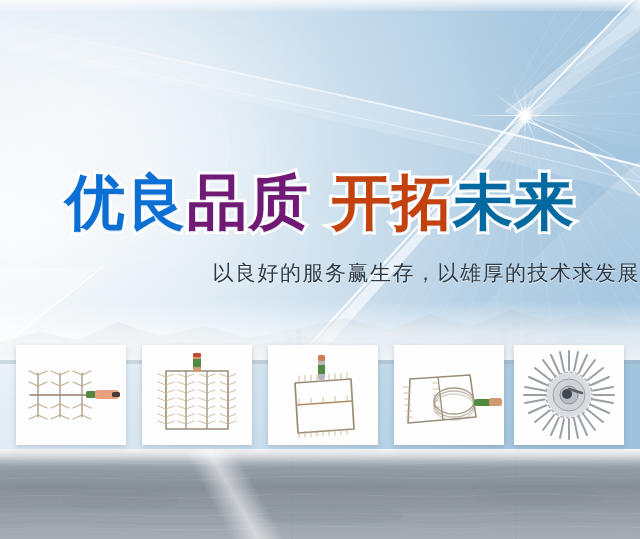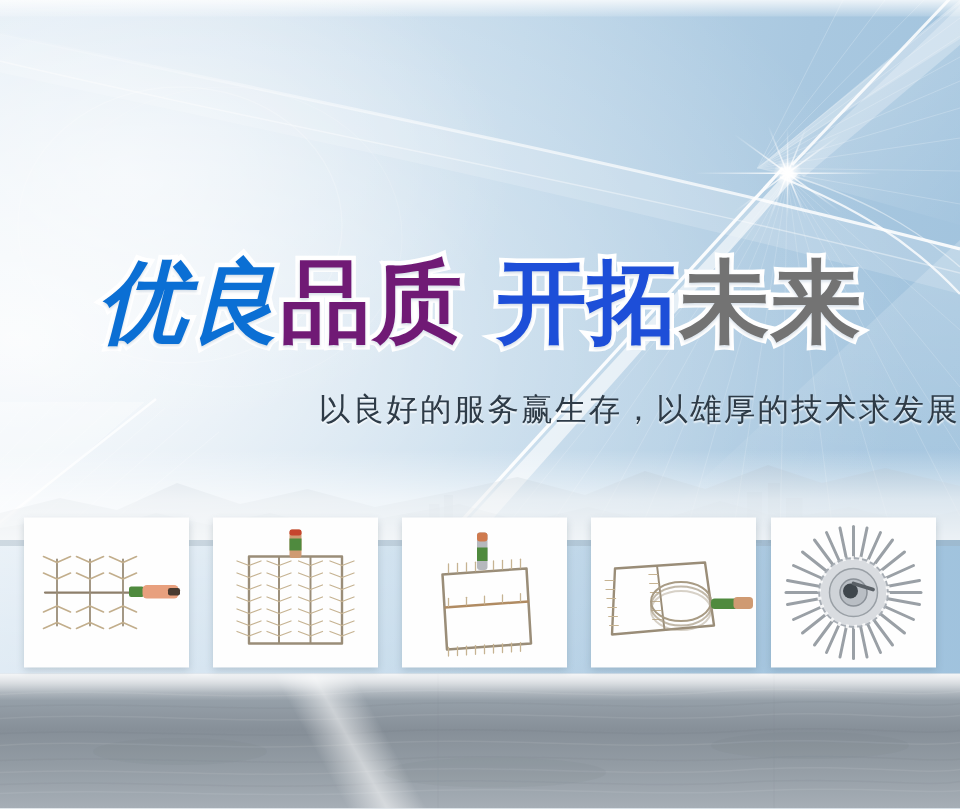--- a/index.html
+++ b/index.html
@@ -184,21 +184,21 @@
       <rect x="498" y="36" width="10" height="34"></rect>
       <rect x="512" y="30" width="8" height="40"></rect>
       <rect x="524" y="40" width="11" height="30"></rect>
       <rect x="286" y="44" width="7" height="26"></rect>
       <rect x="296" y="38" width="6" height="32"></rect>
     </g>
   </svg>
   <div class="ground-fog"></div>
 
   <div class="headline">
-    <span class="seg" style="color: rgb(11, 111, 212); font-style: italic;">优良</span><span class="seg" style="color: #701a75;">品质</span><span class="gap"></span><span class="seg" style="color: #1d4ed8;">开拓</span><span class="seg" style="color: #737373;">未来</span>
+    <span class="seg" style="color: rgb(11, 111, 212);">优良</span><span class="seg" style="color: #701a75;">品质</span><span class="gap"></span><span class="seg" style="color: #c2410c;">开拓</span><span class="seg" style="color: #0369a1;">未来</span>
   </div>
 
   <div class="subtitle">以良好的服务赢生存，以雄厚的技术求发展</div>
 
   <div class="floor">
     <svg class="floor-noise" viewBox="0 0 640 90" preserveAspectRatio="none">
       <g stroke="#ffffff" stroke-width="1" opacity=".16" fill="none">
         <path d="M0,14 C80,9 150,19 230,13 C320,7 400,19 480,12 C550,7 600,17 640,12"></path>
         <path d="M0,30 C90,25 160,35 250,29 C340,23 420,34 500,28 C560,24 610,32 640,28"></path>
         <path d="M0,48 C70,43 150,53 240,47 C330,41 410,52 490,46 C560,42 610,50 640,46"></path>

